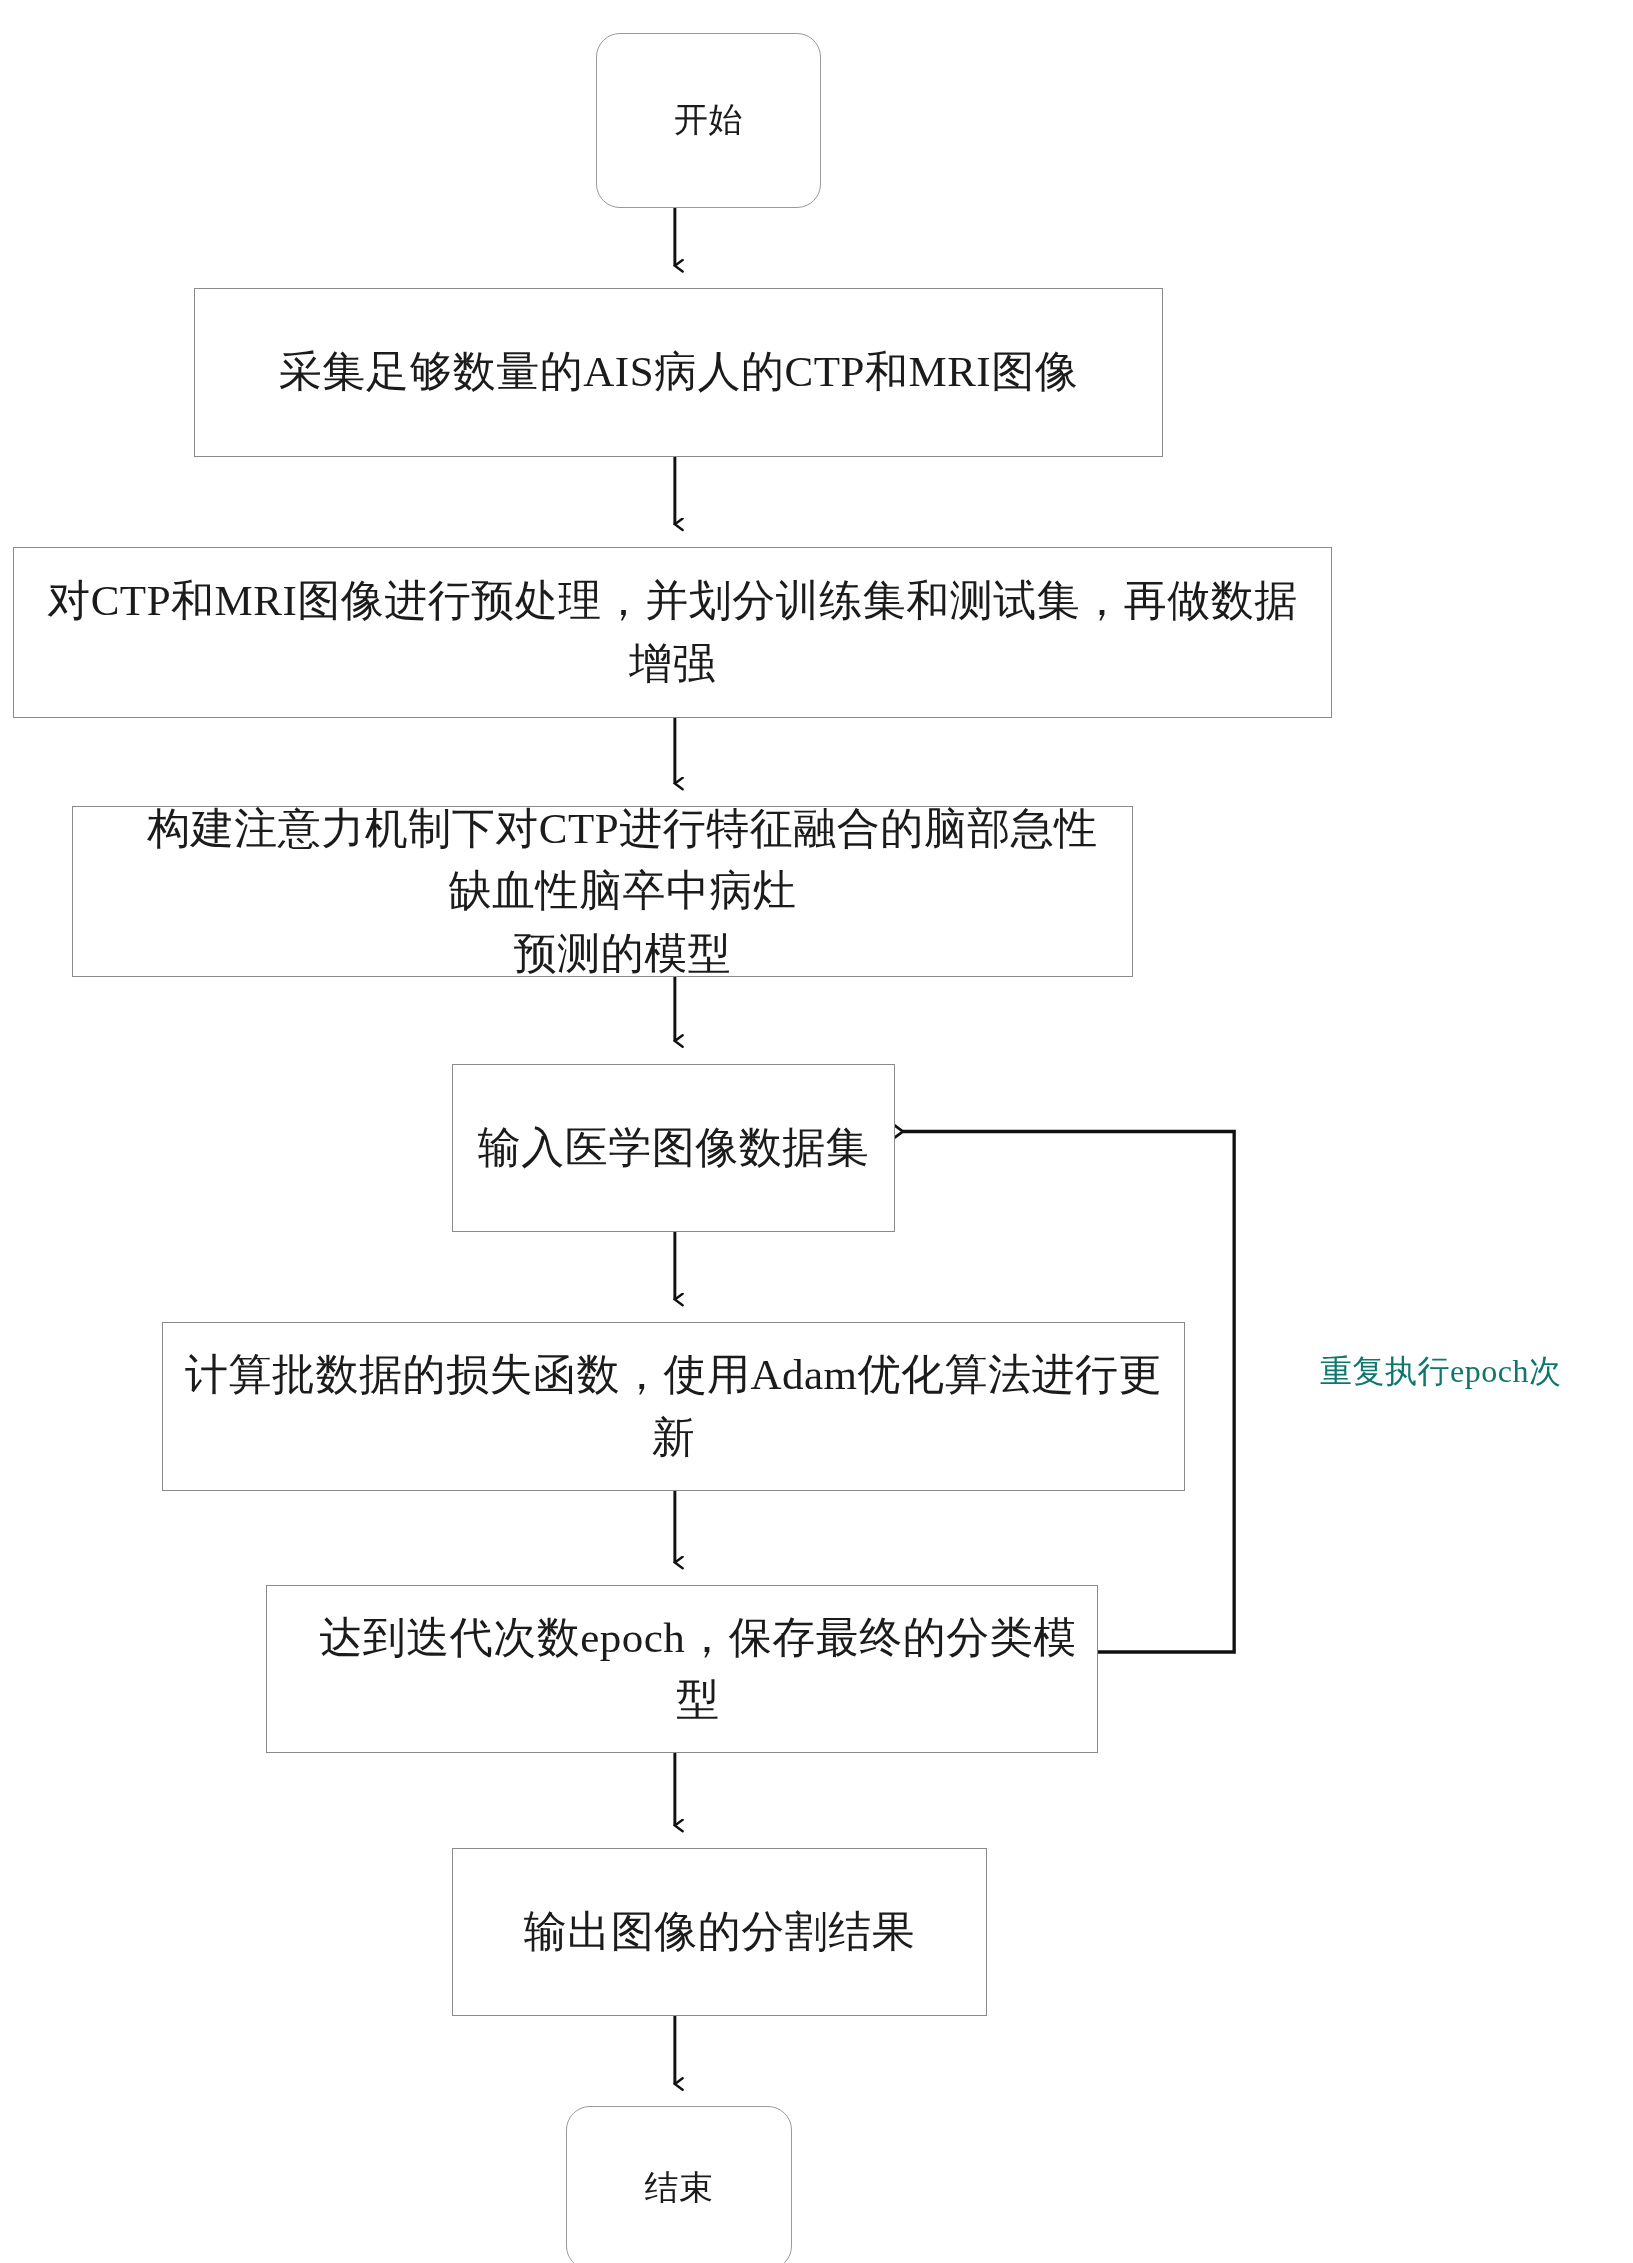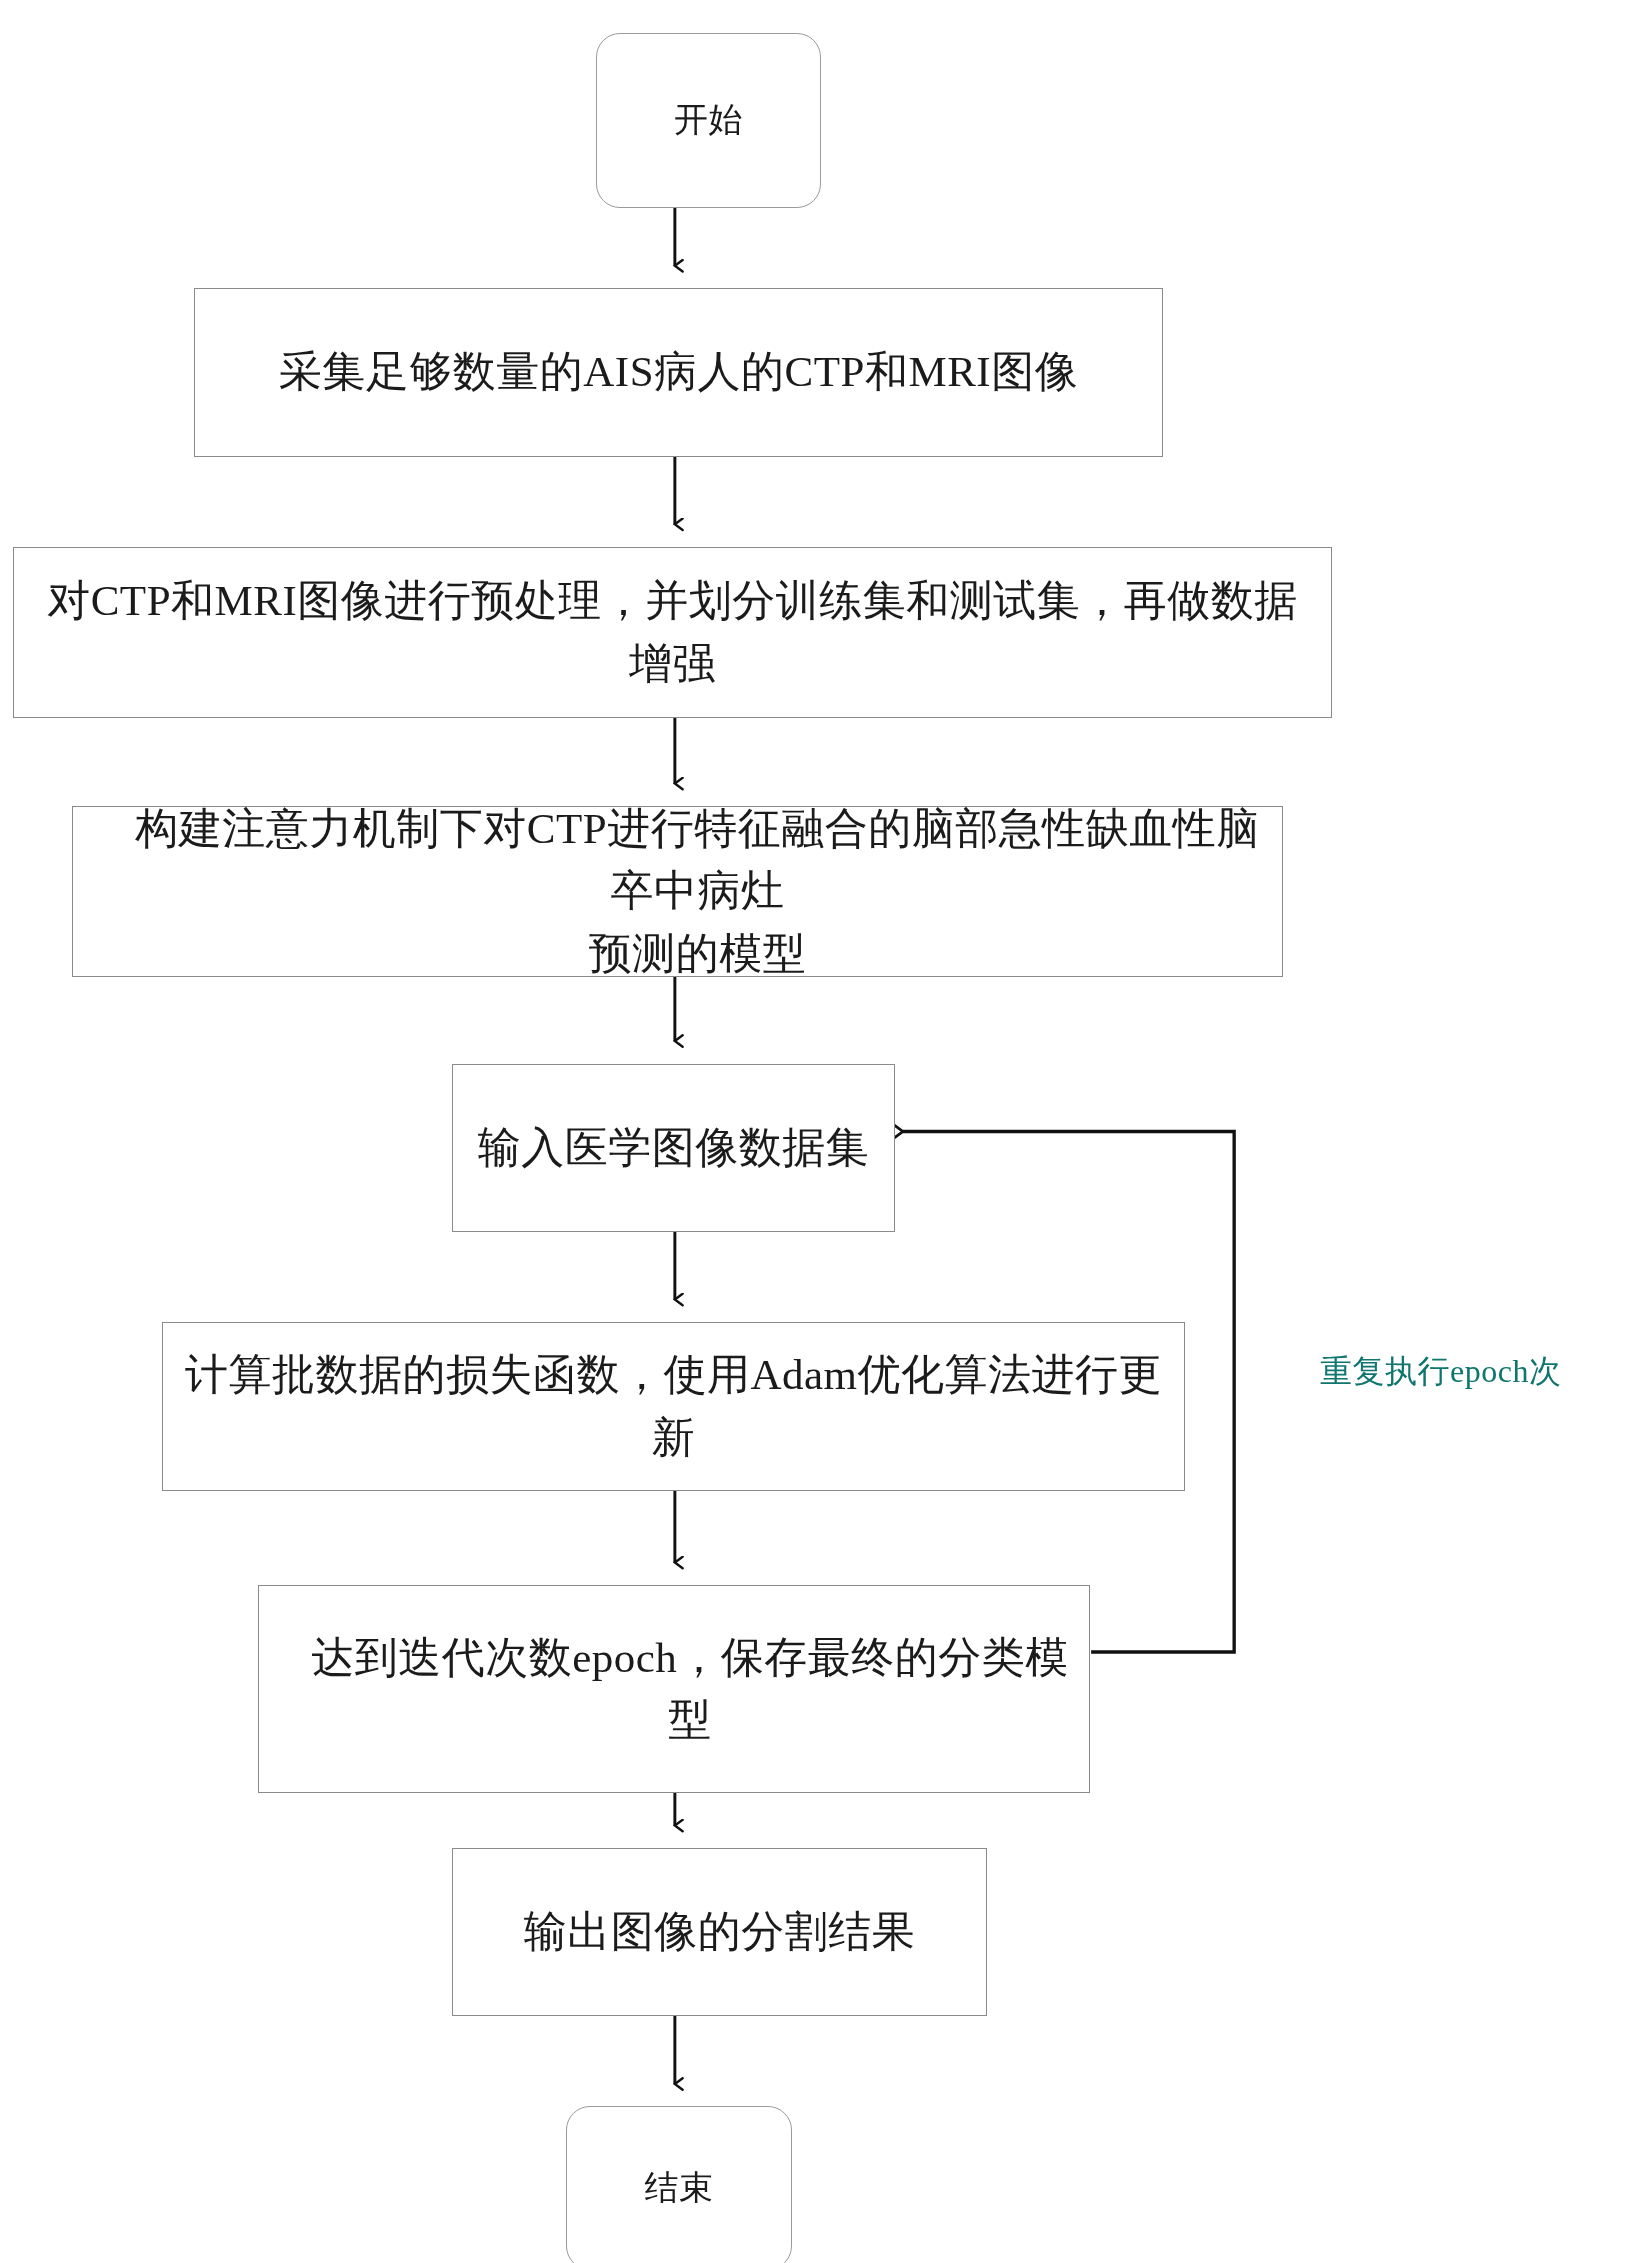--- a/index.html
+++ b/index.html
@@ -93,34 +93,34 @@
   </div>
 
   <div class="node" style="left:194px;top:272px;width:969px;height:169px;">
     <span class="label fs-proc">采集足够数量的AIS病人的CTP和MRI图像</span>
   </div>
 
   <div class="node" style="left:13px;top:531px;width:1319px;height:171px;">
     <span class="label fs-proc">对CTP和MRI图像进行预处理，并划分训练集和测试集，再做数据增强</span>
   </div>
 
-  <div class="node" style="left:72px;top:790px;width:1211px;height:171px;padding-left:40px;">
+  <div class="node" style="left:72px;top:790px;width:1061px;height:171px;padding-left:40px;">
     <span class="label fs-proc">构建注意力机制下对CTP进行特征融合的脑部急性缺血性脑卒中病灶
 预测的模型</span>
   </div>
 
   <div class="node" style="left:452px;top:1048px;width:443px;height:168px;">
     <span class="label fs-proc">输入医学图像数据集</span>
   </div>
 
   <div class="node" style="left:162px;top:1306px;width:1023px;height:169px;">
     <span class="label fs-proc">计算批数据的损失函数，使用Adam优化算法进行更新</span>
   </div>
 
-  <div class="node" style="left:258px;top:1569px;width:832px;height:208px;padding-left:32px;">
+  <div class="node" style="left:266px;top:1569px;width:832px;height:168px;padding-left:32px;">
     <span class="label fs-proc">达到迭代次数epoch，保存最终的分类模型</span>
   </div>
 
   <div class="node" style="left:452px;top:1832px;width:535px;height:168px;">
     <span class="label fs-proc">输出图像的分割结果</span>
   </div>
 
   <div class="node terminator" style="left:566px;top:2090px;width:226px;height:164px;">
     <span class="label fs-term">结束</span>
   </div>

